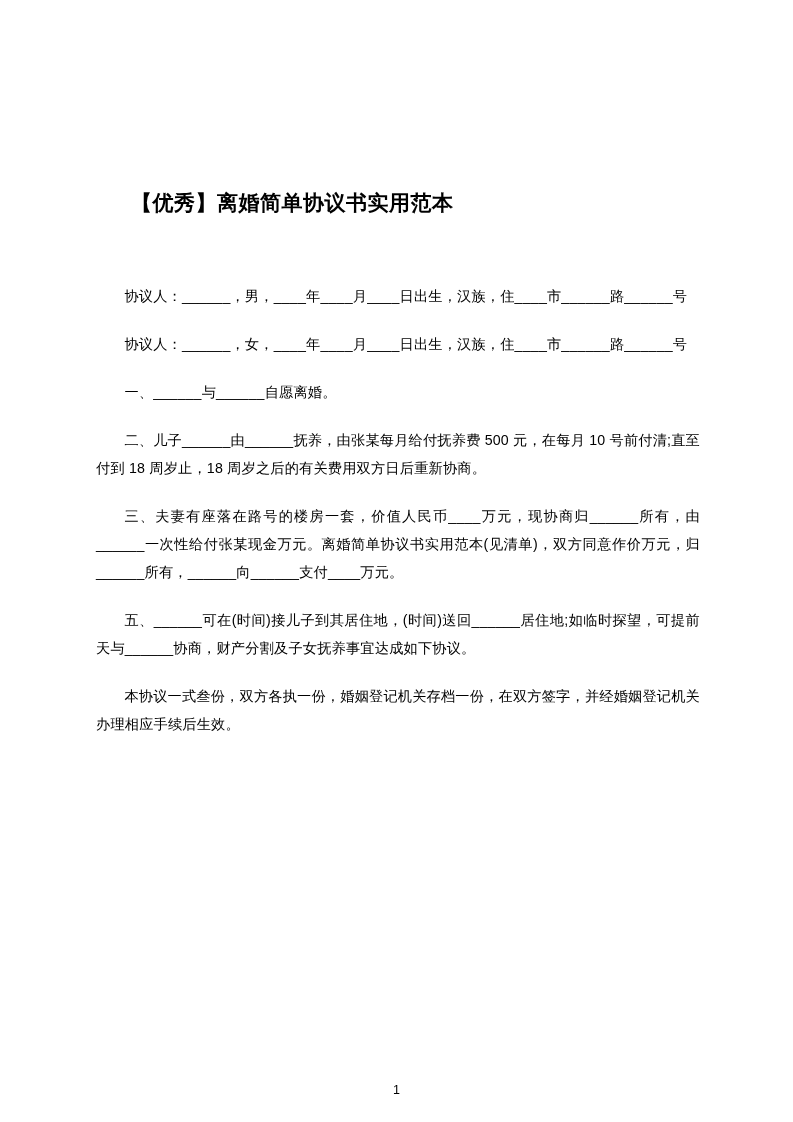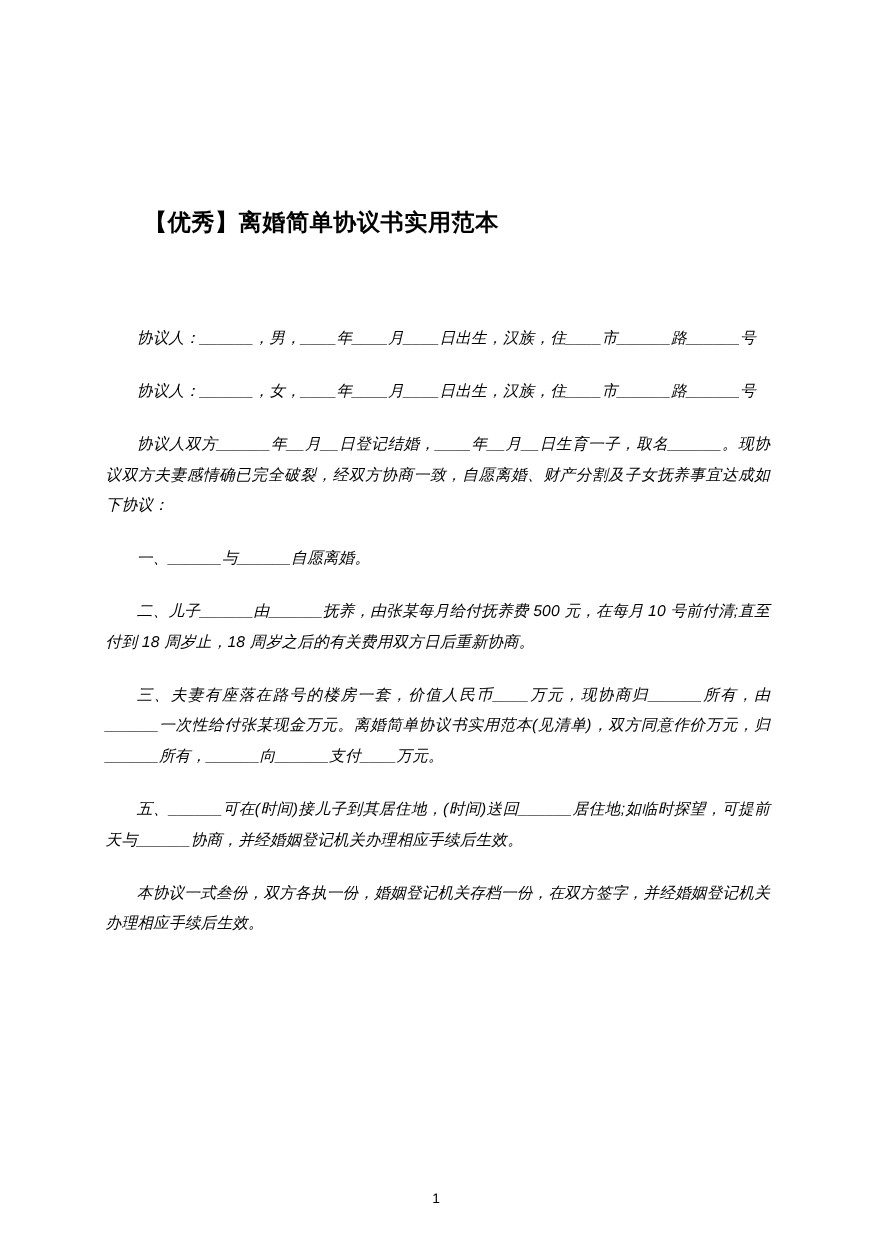--- a/index.html
+++ b/index.html
@@ -39,47 +39,45 @@
     position: absolute;
     left: 96px;
     top: 282px;
     width: 604px;
   }
   .para {
     font-size: 14.2px;
     line-height: 28px;
     text-align: justify;
     text-justify: inter-ideograph;
-    margin: 12px 0 20px 0;
+    margin: 0 0 20px 0;
     text-indent: 2em;
     letter-spacing: 0.2px;
-    font-style: italic;
   }
   .page-number {
     position: absolute;
     left: 0;
     top: 1083px;
     width: 793px;
     text-align: center;
     font-size: 12.5px;
   }
 </style>
 </head>
 <body>
 
 <div class="page">
 
   <h1 class="doc-title">【优秀】离婚简单协议书实用范本</h1>
 
   <div class="body-area">
     <p class="para">协议人：______，男，____年____月____日出生，汉族，住____市______路______号</p>
     <p class="para">协议人：______，女，____年____月____日出生，汉族，住____市______路______号</p>
-    <p class="para">协议人双方______年__月__日登记结婚，____年__月__日生育一子，取名______。现协议双方夫妻感情确已完全破裂，经双方协商一致，自愿离婚、财产分割及子女抚养事宜达成如下协议：</p>
     <p class="para">一、______与______自愿离婚。</p>
     <p class="para">二、儿子______由______抚养，由张某每月给付抚养费 500 元，在每月 10 号前付清;直至付到 18 周岁止，18 周岁之后的有关费用双方日后重新协商。</p>
     <p class="para">三、夫妻有座落在路号的楼房一套，价值人民币____万元，现协商归______所有，由______一次性给付张某现金万元。离婚简单协议书实用范本(见清单)，双方同意作价万元，归______所有，______向______支付____万元。</p>
-    <p class="para">五、______可在(时间)接儿子到其居住地，(时间)送回______居住地;如临时探望，可提前天与______协商，并经婚姻登记机关办理相应手续后生效。</p>
+    <p class="para">五、______可在(时间)接儿子到其居住地，(时间)送回______居住地;如临时探望，可提前天与______协商，财产分割及子女抚养事宜达成如下协议。</p>
     <p class="para">本协议一式叁份，双方各执一份，婚姻登记机关存档一份，在双方签字，并经婚姻登记机关办理相应手续后生效。</p>
   </div>
 
   <div class="page-number">1</div>
 
 </div>
 
 </body></html>

